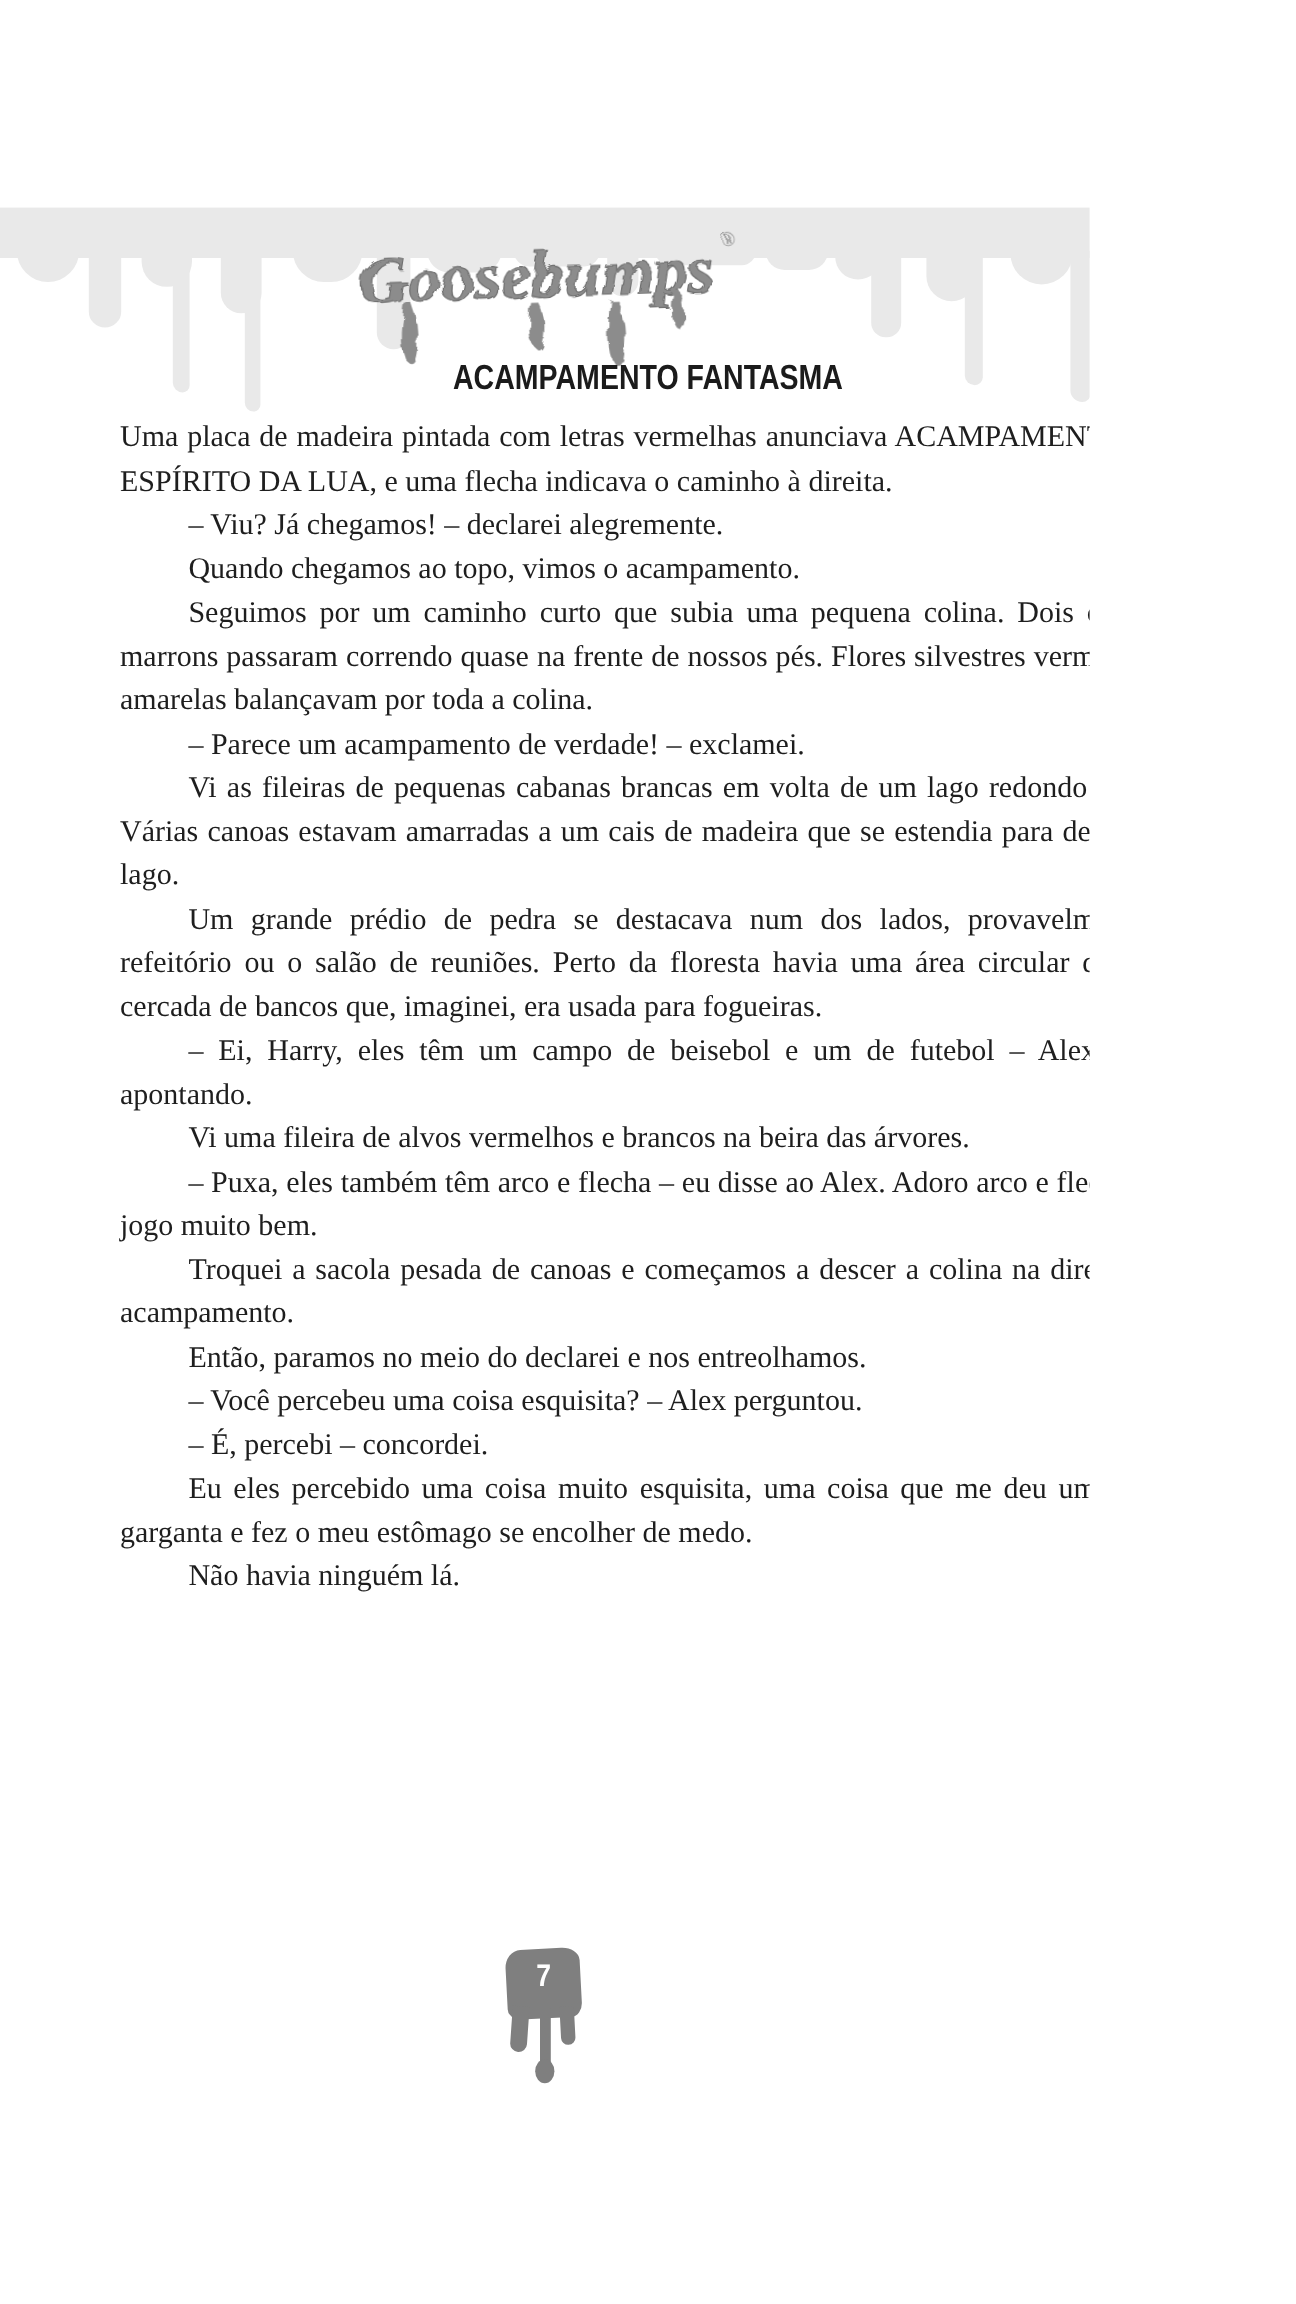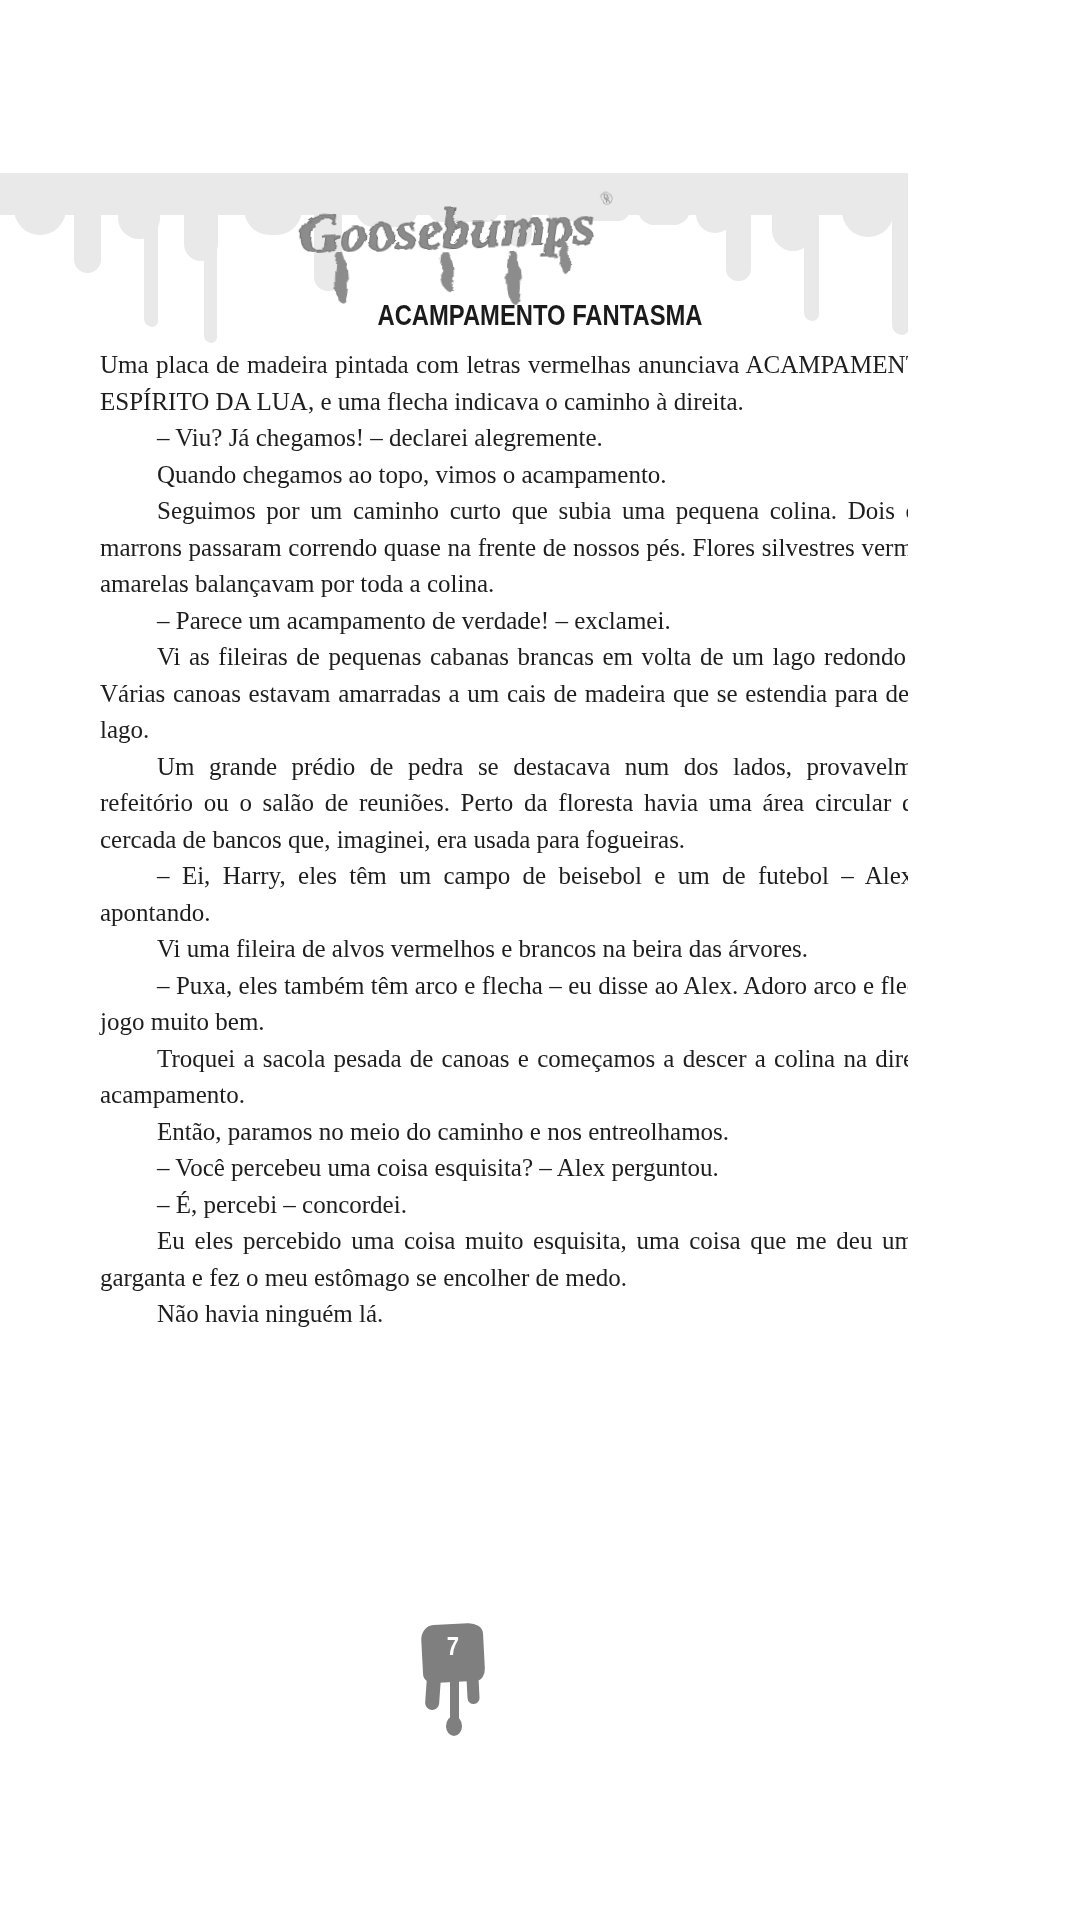--- a/index.html
+++ b/index.html
@@ -141,21 +141,21 @@
     <p>– Viu? Já chegamos! – declarei alegremente.</p>
     <p>Quando chegamos ao topo, vimos o acampamento.</p>
     <p>Seguimos por um caminho curto que subia uma pequena colina. Dois coelhos marrons passaram correndo quase na frente de nossos pés. Flores silvestres vermelhas e amarelas balançavam por toda a colina.</p>
     <p>– Parece um acampamento de verdade! – exclamei.</p>
     <p>Vi as fileiras de pequenas cabanas brancas em volta de um lago redondo e azul. Várias canoas estavam amarradas a um cais de madeira que se estendia para dentro do lago.</p>
     <p>Um grande prédio de pedra se destacava num dos lados, prova­velmente o refeitório ou o salão de reuniões. Perto da floresta havia uma área circular de terra cercada de bancos que, imaginei, era usada para fogueiras.</p>
     <p>– Ei, Harry, eles têm um campo de beisebol e um de futebol – Alex disse, apontando.</p>
     <p>Vi uma fileira de alvos vermelhos e brancos na beira das árvores.</p>
     <p>– Puxa, eles também têm arco e flecha – eu disse ao Alex. Adoro arco e flecha. Eu jogo muito bem.</p>
     <p>Troquei a sacola pesada de canoas e começamos a descer a colina na direção do acampamento.</p>
-    <p>Então, paramos no meio do caminho e nos entreolhamos.</p>
+    <p>Então, paramos no meio do declarei e nos entreolhamos.</p>
     <p>– Você percebeu uma coisa esquisita? – Alex perguntou.</p>
     <p>– É, percebi – concordei.</p>
     <p>Eu eles percebido uma coisa muito esquisita, uma coisa que me deu um nó na garganta e fez o meu estômago se encolher de medo.</p>
     <p>Não havia ninguém lá.</p>
   </div>
 
   <div class="page-blob">
     <div class="blob-body"></div>
     <div class="blob-drip l"></div>
     <div class="blob-drip m"></div>

